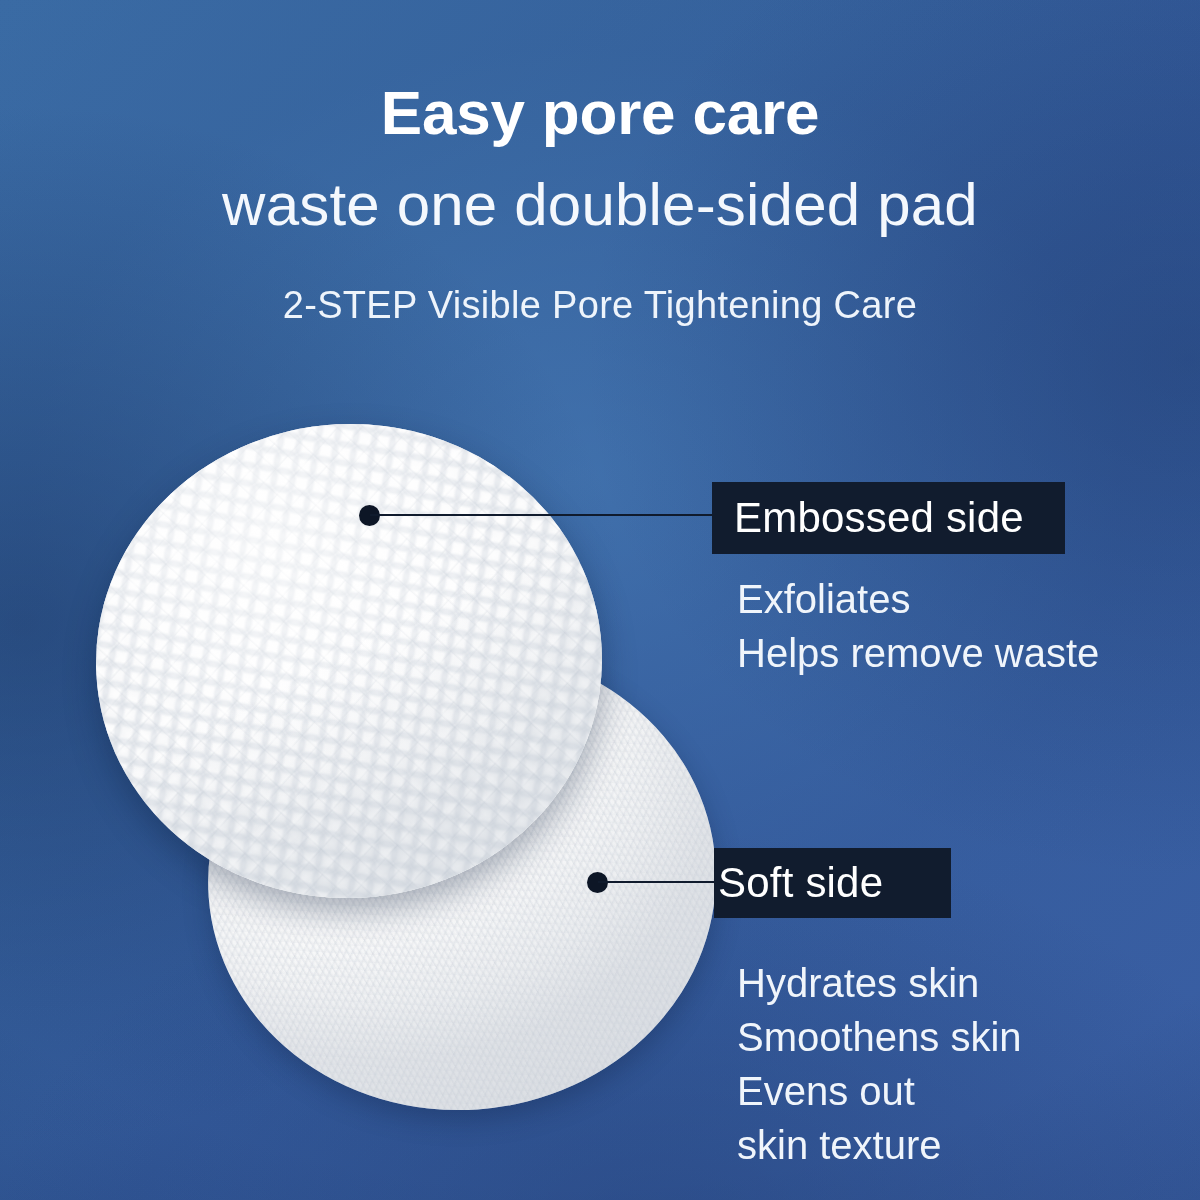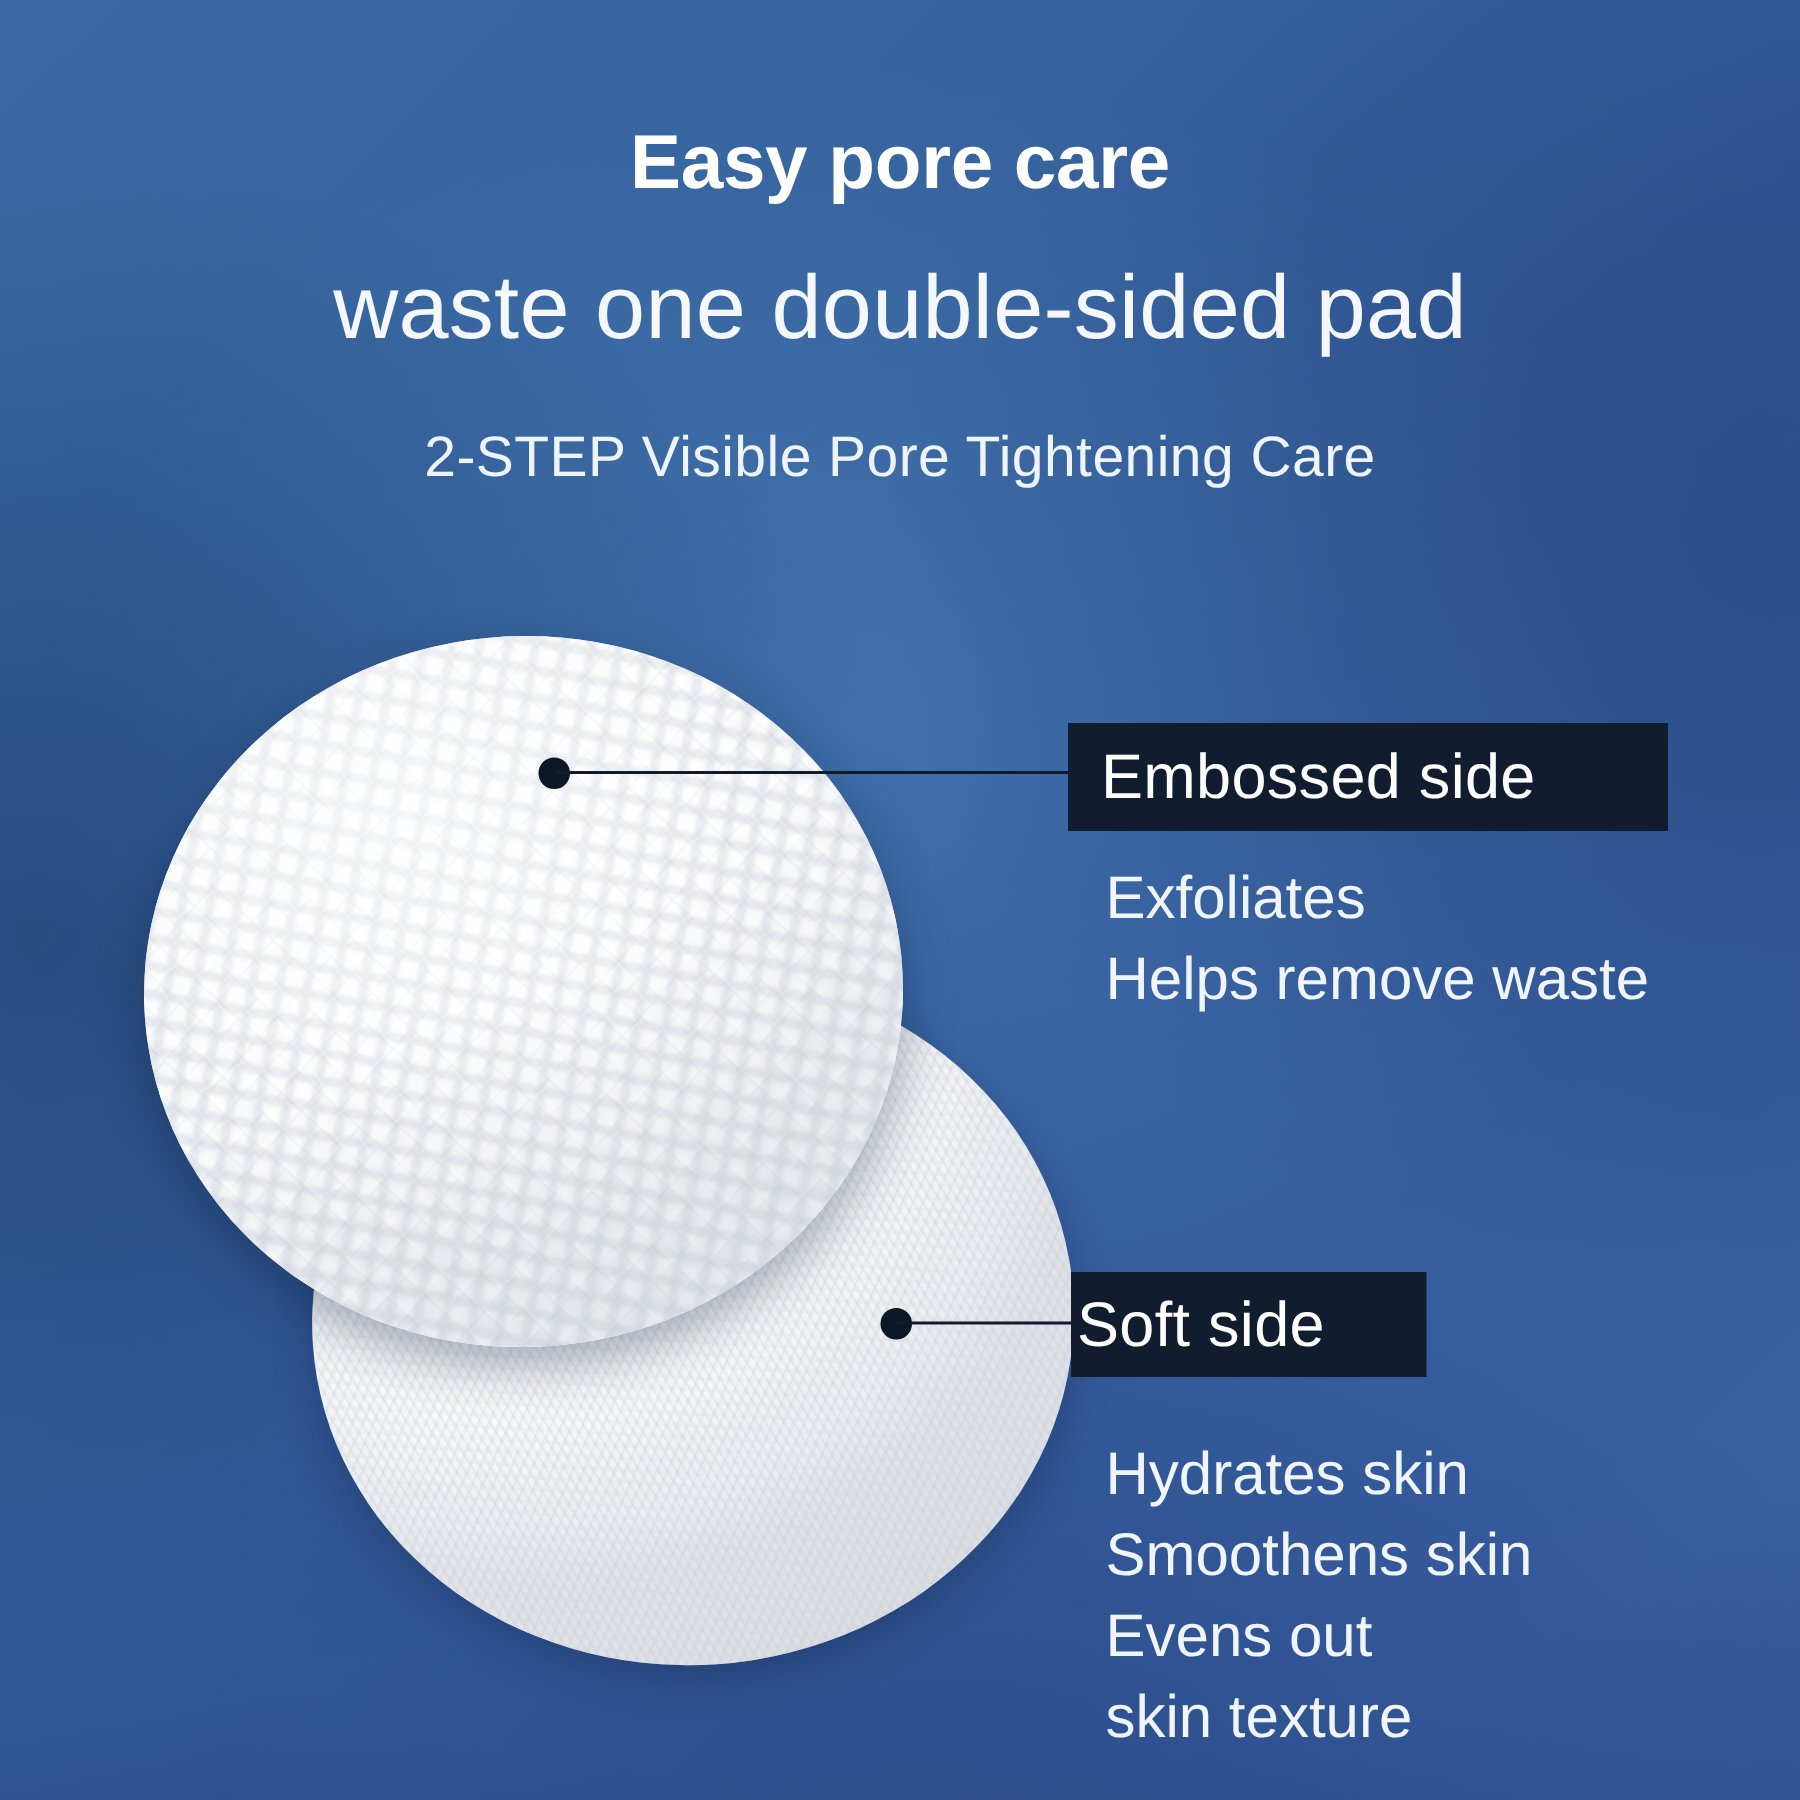--- a/index.html
+++ b/index.html
@@ -51,21 +51,21 @@
     top: 0;
     width: 1200px;
     text-align: center;
     color: #ffffff;
   }
   .title-main {
     position: absolute;
     top: 82px;
     left: 0;
     width: 1200px;
-    font-size: 51px;
+    font-size: 62px;
     font-weight: 700;
     letter-spacing: -0.2px;
     line-height: 1;
     white-space: nowrap;
   }
   .title-sub {
     position: absolute;
     top: 175px;
     left: 0;
     width: 1200px;
@@ -210,21 +210,21 @@
     color: #ffffff;
     display: flex;
     align-items: center;
     font-weight: 400;
     letter-spacing: 0.2px;
     white-space: nowrap;
   }
   #label-embossed {
     left: 712px;
     top: 482px;
-    width: 400px;
+    width: 353px;
     height: 72px;
     font-size: 42px;
     padding-left: 22px;
     box-sizing: border-box;
   }
   #label-soft {
     left: 714px;
     top: 848px;
     width: 237px;
     height: 70px;

